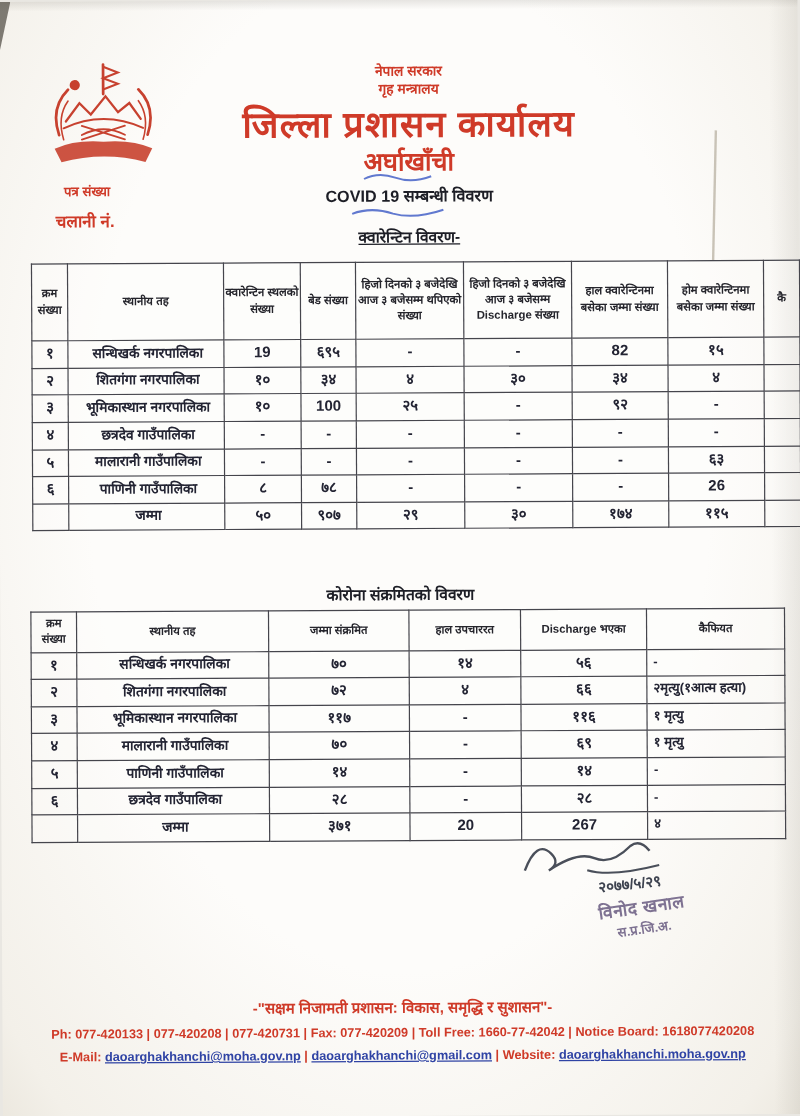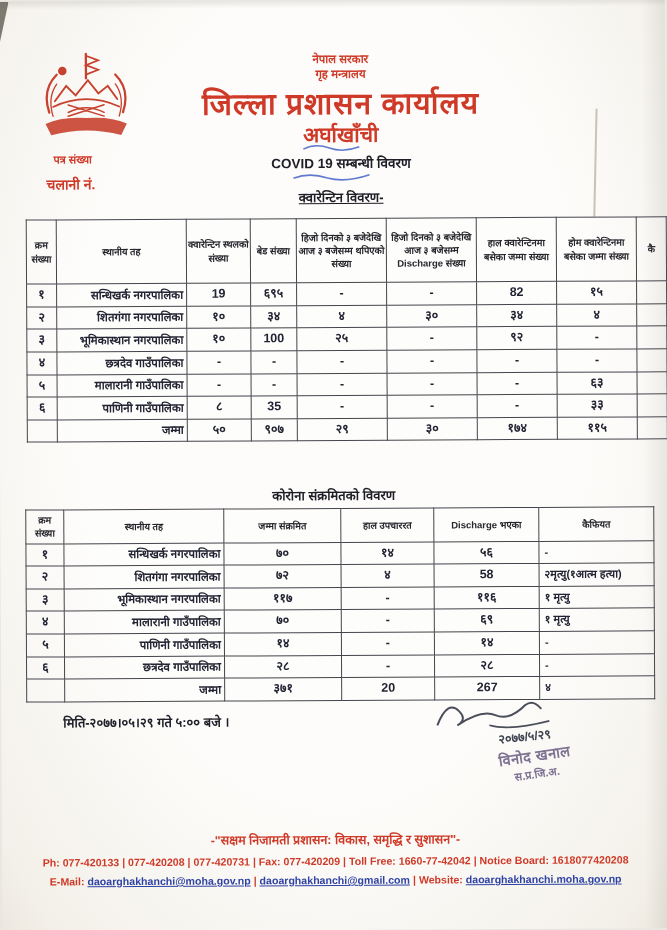--- a/index.html
+++ b/index.html
@@ -44,21 +44,21 @@
   .t1wrap { position:absolute; left:27px; top:218px; width:640px; }
   .t2wrap { position:absolute; left:25px; top:508px; width:628px; }
   table { border-collapse:collapse; table-layout:fixed; width:100%; background:rgba(255,255,255,.25); }
   th, td { border:1px solid #45454c; overflow:hidden; }
   th { font-size:9.5px; font-weight:bold; color:#25252c; padding:3px 1px;
        text-align:center; vertical-align:middle; line-height:1.4; }
   .t1wrap thead tr { height:64px; }
   .t2wrap thead tr { height:32px; }
   td { font-size:12.5px; color:#232433; padding:3px 3px; text-align:center;
        font-weight:600; line-height:1.25; }
-  td.name-col { text-align:right; padding-left:6px; font-weight:bold; font-size:11.5px; }
+  td.name-col { text-align:center; padding-left:6px; font-weight:bold; font-size:11.5px; }
   td.remark-col { text-align:left; padding-left:5px; font-size:11px; }
   tr.total td { font-weight:bold; }
 
   .t2title { position:absolute; left:0; right:0; top:486px; text-align:center;
     font-size:13px; font-weight:bold; color:#1d1e26; }
 
   .dateline { position:absolute; left:62px; top:712px; font-size:13px;
     font-weight:bold; color:#1e1f28; }
 
   .sign-scribble { position:absolute; left:428px; top:692px; }
@@ -198,25 +198,25 @@
             <td>-</td>
             <td>-</td>
             <td>-</td>
             <td>६३</td>
             <td></td>
           </tr>
           <tr>
             <td>६</td>
             <td class="name-col">पाणिनी गाउँपालिका</td>
             <td>८</td>
-            <td>35</td>
-            <td>-</td>
-            <td>-</td>
-            <td>-</td>
-            <td>३३</td>
+            <td>७८</td>
+            <td>-</td>
+            <td>-</td>
+            <td>-</td>
+            <td>26</td>
             <td></td>
           </tr>
           <tr class="total">
             <td></td>
             <td class="name-col">जम्मा</td>
             <td>५०</td>
             <td>९०७</td>
             <td>२९</td>
             <td>३०</td>
             <td>१७४</td>
@@ -256,21 +256,21 @@
             <td>७०</td>
             <td>१४</td>
             <td>५६</td>
             <td class="remark-col">-</td>
           </tr>
           <tr>
             <td>२</td>
             <td class="name-col">शितगंगा नगरपालिका</td>
             <td>७२</td>
             <td>४</td>
-            <td>58</td>
+            <td>६६</td>
             <td class="remark-col">२मृत्यु(१आत्म हत्या)</td>
           </tr>
           <tr>
             <td>३</td>
             <td class="name-col">भूमिकास्थान नगरपालिका</td>
             <td>११७</td>
             <td>-</td>
             <td>११६</td>
             <td class="remark-col">१ मृत्यु</td>
           </tr>
@@ -303,21 +303,20 @@
             <td class="name-col">जम्मा</td>
             <td>३७१</td>
             <td>20</td>
             <td>267</td>
             <td class="remark-col">४</td>
           </tr>
         </tbody>
     </table>
   </div>
 
-  <div class="dateline">मिति-२०७७।०५।२९ गते ५:०० बजे ।</div>
 
   <svg class="sign-scribble" width="130" height="50" viewBox="0 0 130 50">
     <path d="M8 34 Q18 8 30 20 Q38 28 28 34 Q52 18 66 24 Q80 30 96 14 Q104 8 112 18" fill="none" stroke="#4a4f5a" stroke-width="2"></path>
     <path d="M60 34 Q80 40 120 30" fill="none" stroke="#4a4f5a" stroke-width="1.6"></path>
   </svg>
   <div class="sign-date">२०७७/५/२९</div>
   <div class="stamp">
     <div class="stamp-name">विनोद खनाल</div>
     <div class="stamp-title">स.प्र.जि.अ.</div>
   </div>

